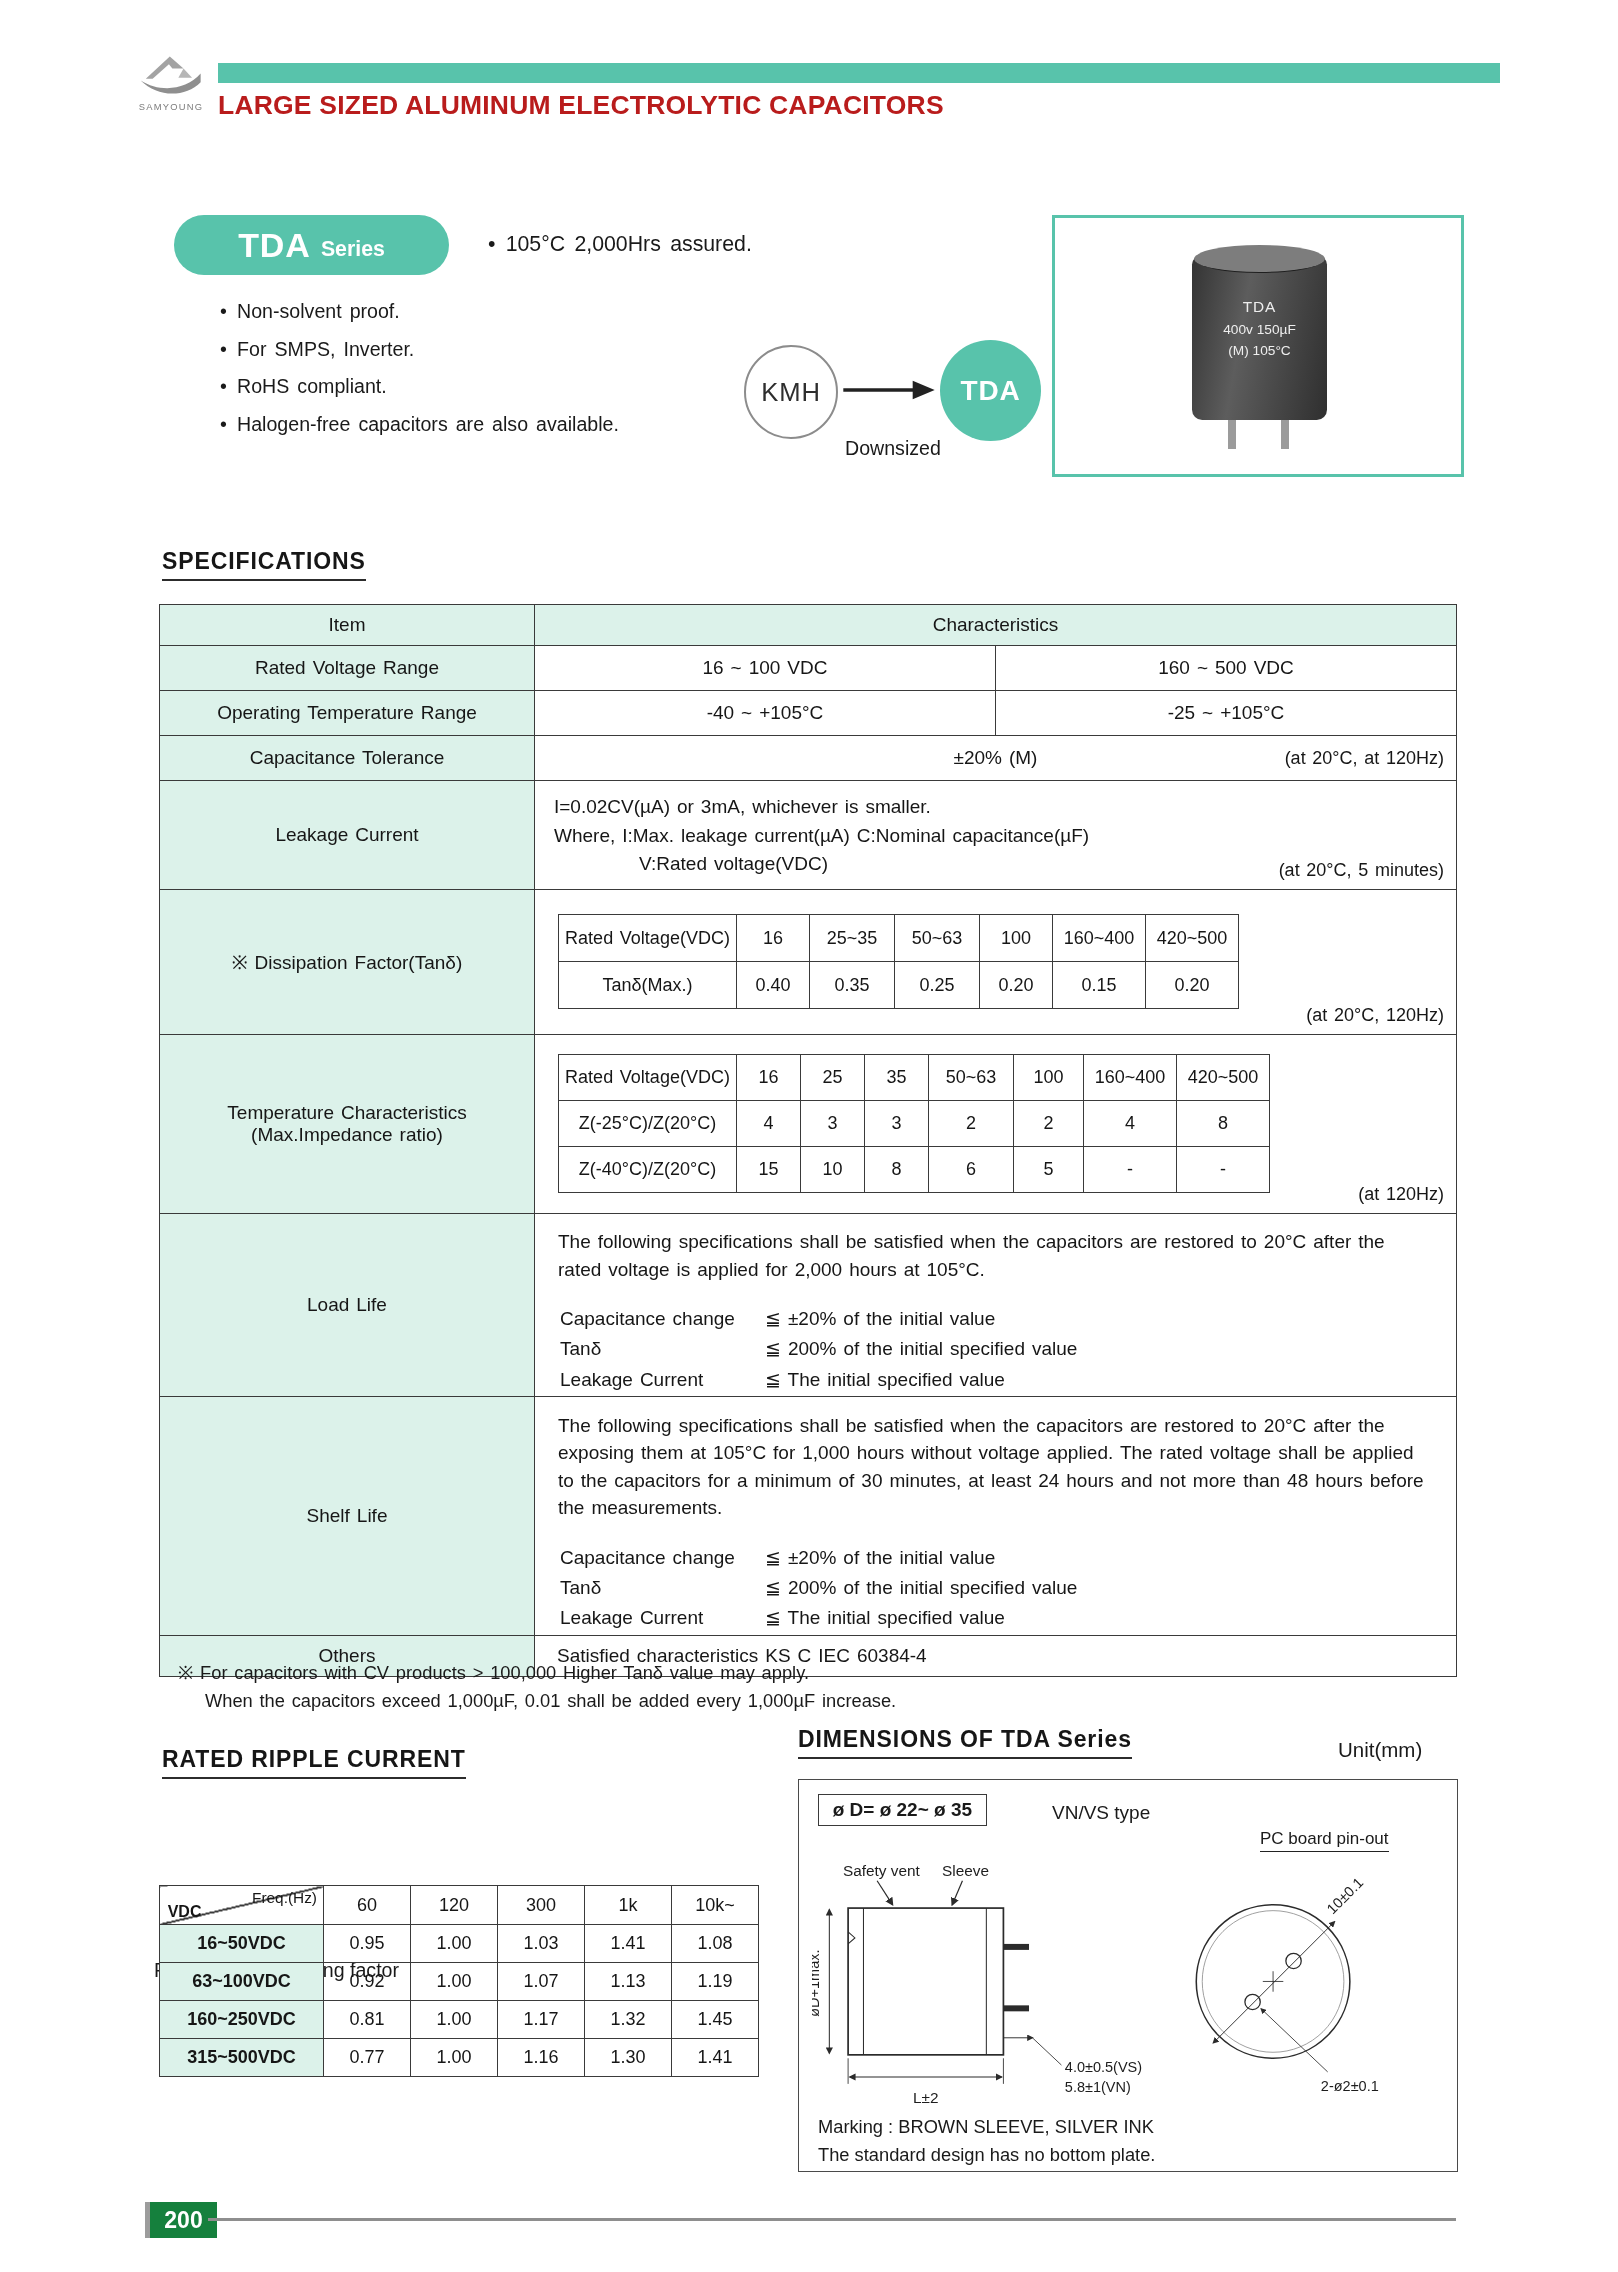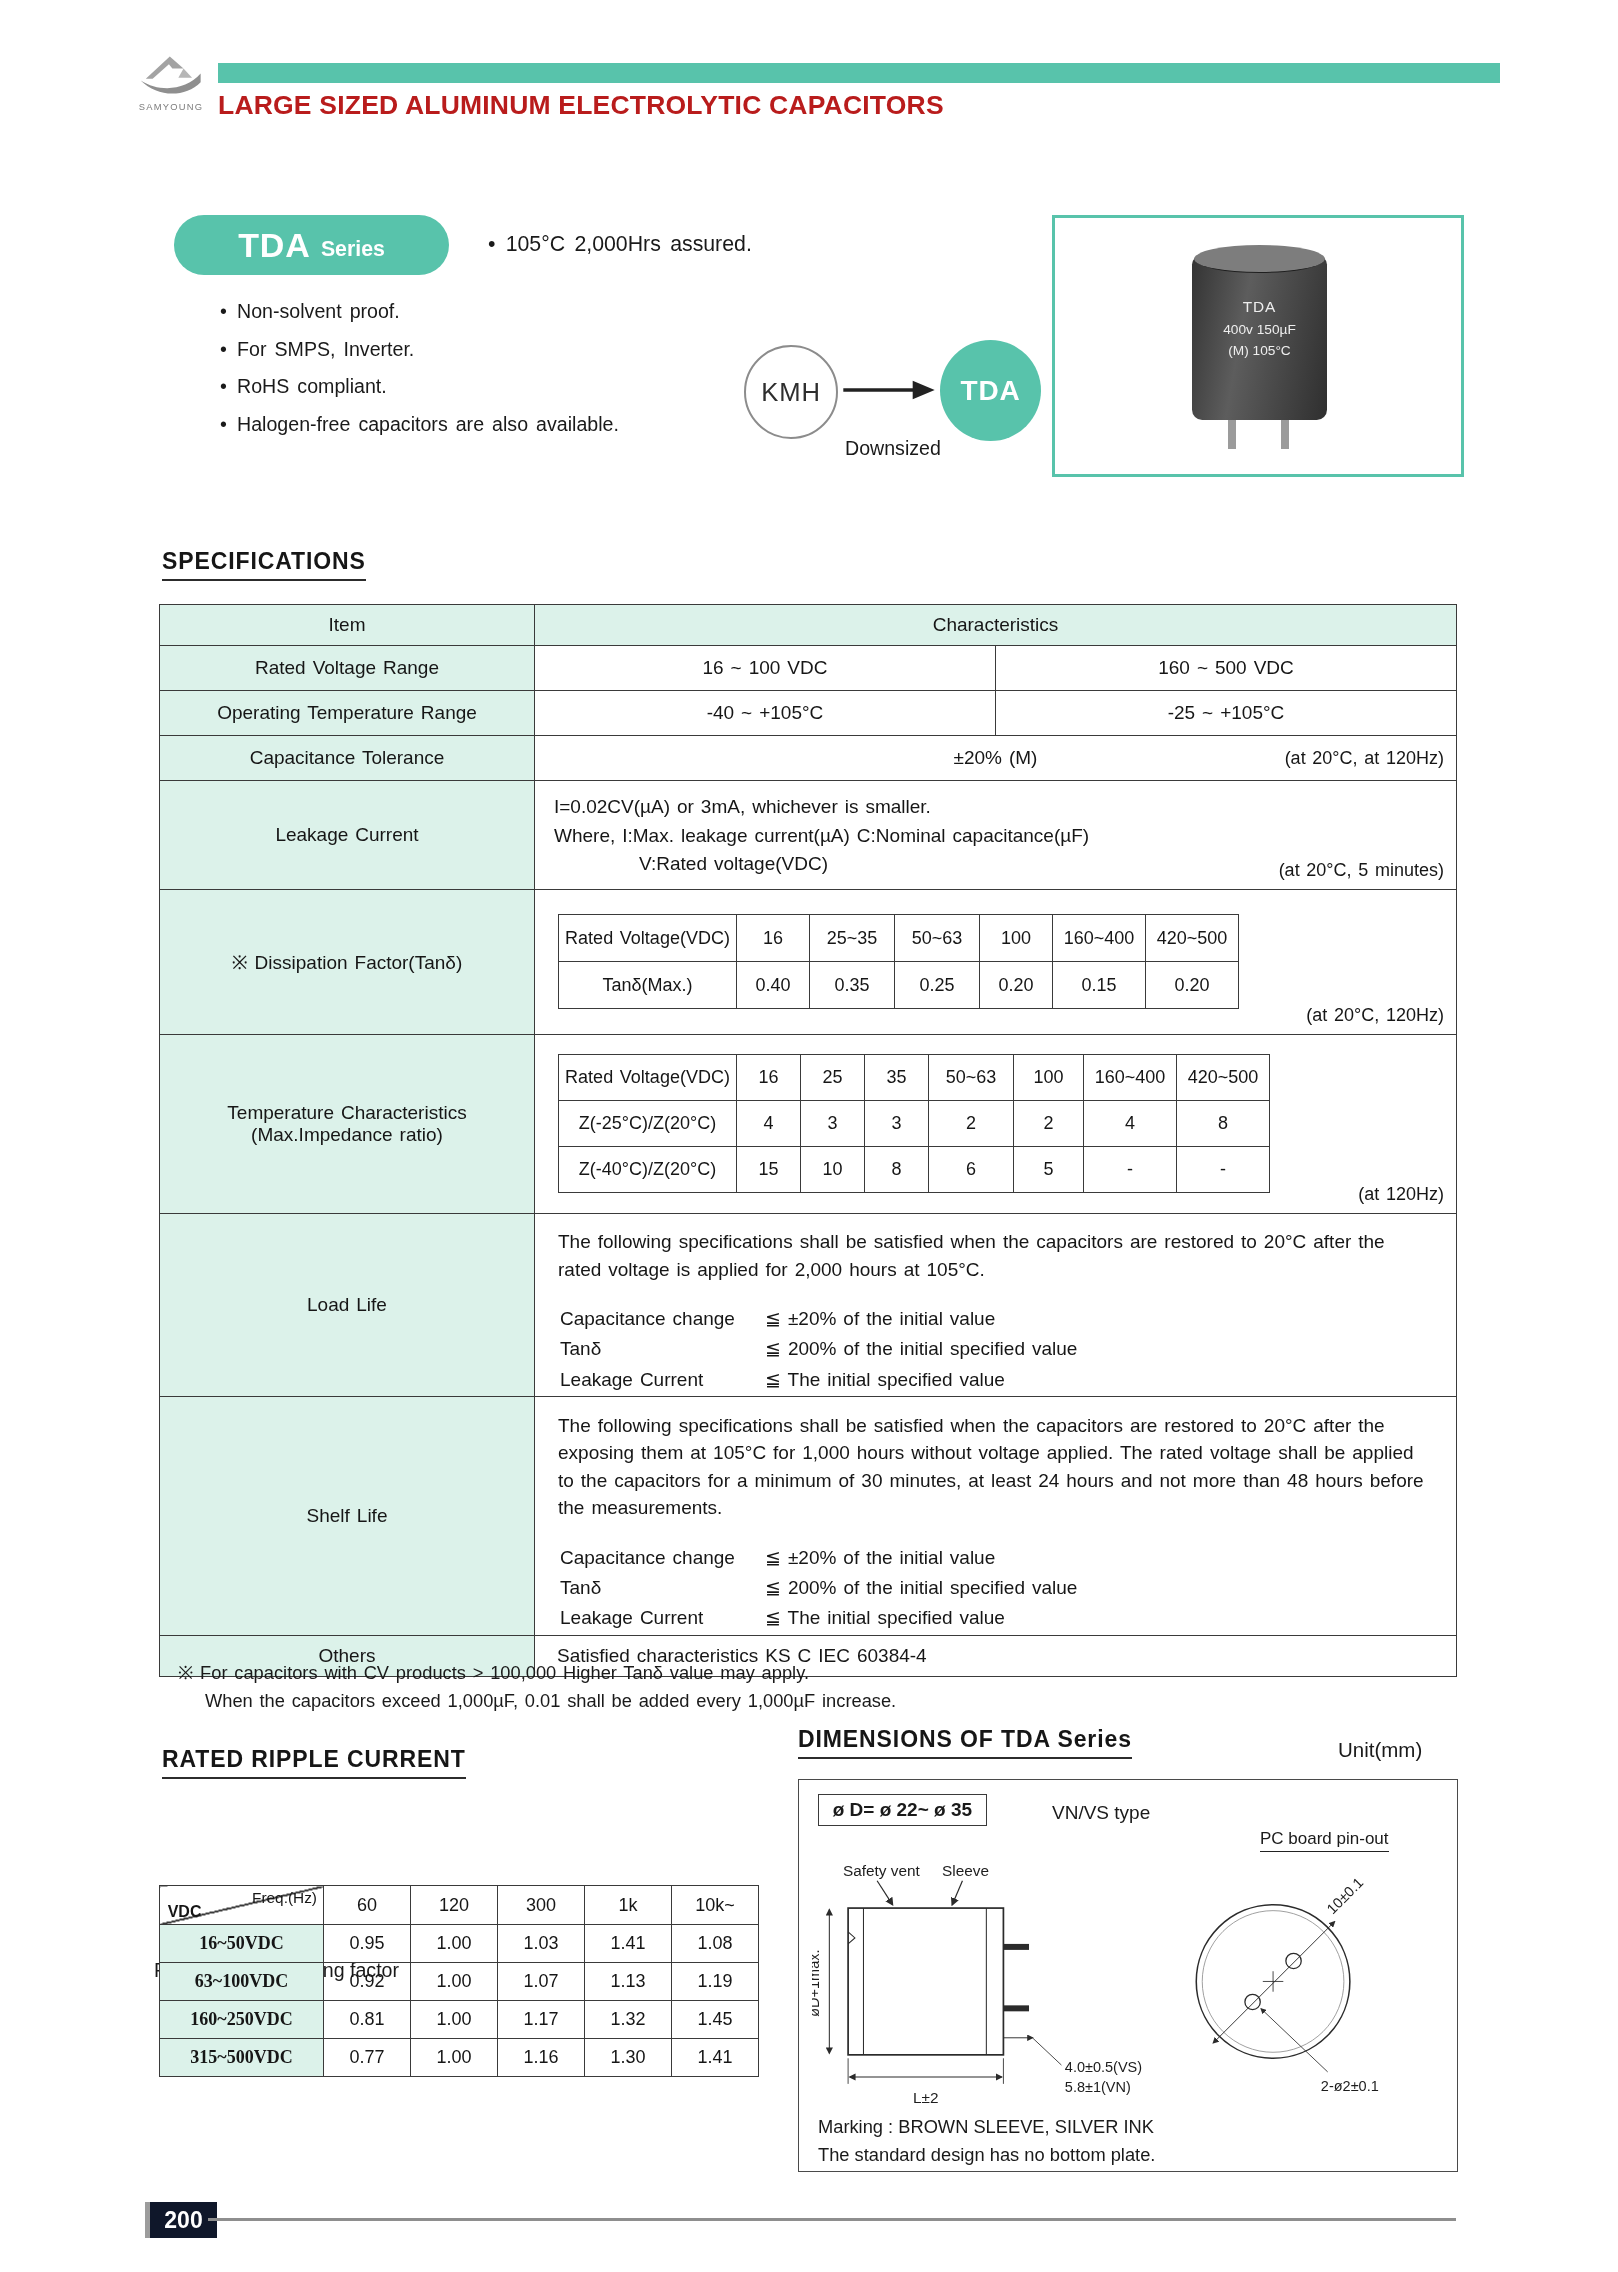--- a/index.html
+++ b/index.html
@@ -54,35 +54,35 @@
   .fn2{margin-left:27px;}
 
   
   .ripple-desc{width:580px;font-size:20px;line-height:1.45;word-spacing:1.7px;}
   .table-title{font-size:19.6px;}
   .ripple-table{border-collapse:collapse;table-layout:fixed;font-size:18px;color:#161616;}
   .ripple-table td{border:1.4px solid #3a3a3a;text-align:center;}
   .corner{position:relative;background:linear-gradient(to bottom right,transparent calc(50% - 1px),#3a3a3a calc(50% - 1px),#3a3a3a calc(50% + 1px),transparent calc(50% + 1px));}
   .c-top{position:absolute;top:2.6px;right:6px;font-size:15.4px;}
   .c-bot{position:absolute;bottom:2.6px;left:7.7px;font-size:16px;font-weight:bold;}
-  .rlabel{font-weight:bold;font-family:Liberation Serif, serif;}
+  .rlabel{font-weight:bold;}
 
   
   .unit-label{font-size:20.5px;}
   .dim-panel{width:658px;height:391px;border:1.7px solid #4a4a4a;}
   .dia-badge{position:absolute;left:19px;top:13.7px;border:1.7px solid #3a3a3a;padding:4.3px 13.7px;font-size:19px;font-weight:bold;}
   .type-label{position:absolute;left:253px;top:22px;font-size:19px;}
   .pinout-label{position:absolute;left:461px;top:49px;font-size:17px;border-bottom:1.4px solid #222;padding-bottom:1.7px;}
   .dim-svg{position:absolute;left:12.8px;top:82px;}
   .dim-svg text{font-family:"Liberation Sans",sans-serif;fill:#1d1d1d;}
   .marking-line{position:absolute;left:19px;top:336px;font-size:18.3px;}
   .note-line{position:absolute;left:19px;top:364px;font-size:18.3px;}
 
   
-  .page-number{width:67px;height:36px;background:#0f172a;border-left:5.1px solid #9c9c9c;color:#fff;display:flex;align-items:center;justify-content:center;font-size:23px;font-weight:bold;}
+  .page-number{width:67px;height:36px;background:#15803d;border-left:5.1px solid #9c9c9c;color:#fff;display:flex;align-items:center;justify-content:center;font-size:23px;font-weight:bold;}
   .footer-rule{width:1248px;height:3.4px;background:#8e8e8e;}
 </style>
 </head>
 <body>
 
 <div class="page">
 
   <div class="abs logo" style="left:130px;top:53px;">
     <svg width="79" height="48" viewBox="0 0 92 56">
       <path d="M16 30 L44 4 L60 18 L47 18 L43 13 L24 30 Z" fill="#a3a3a3"></path>

